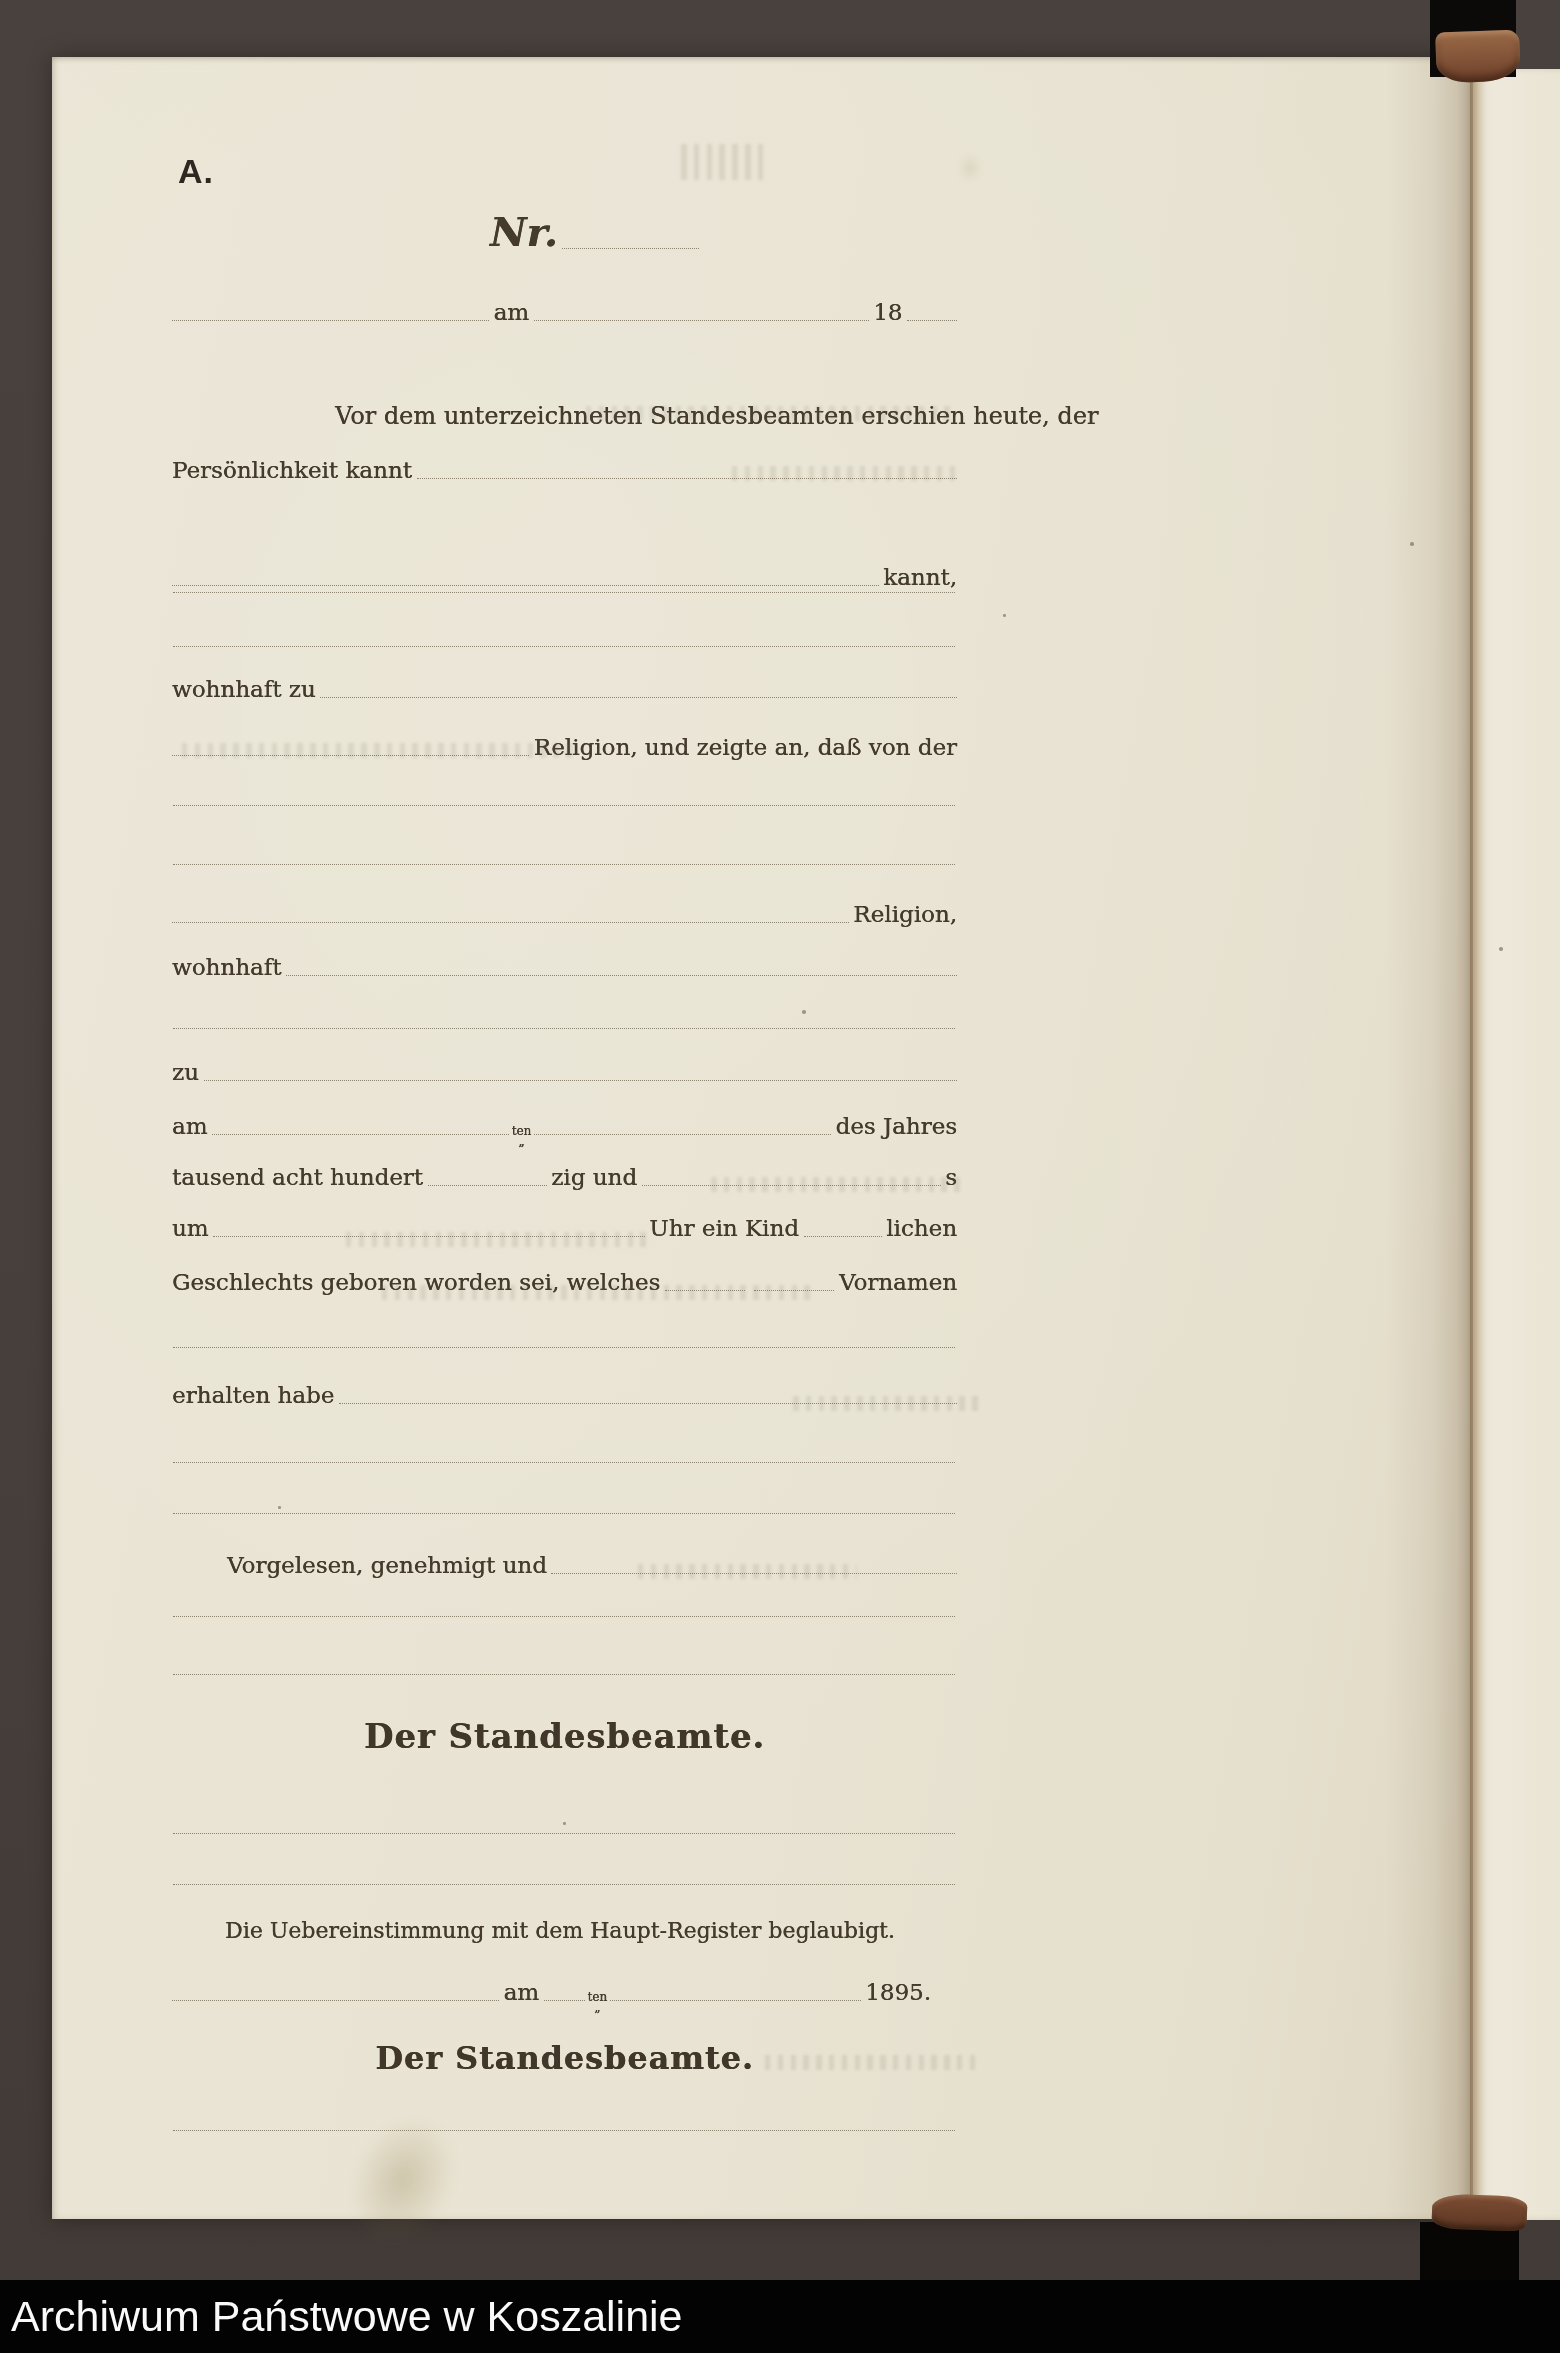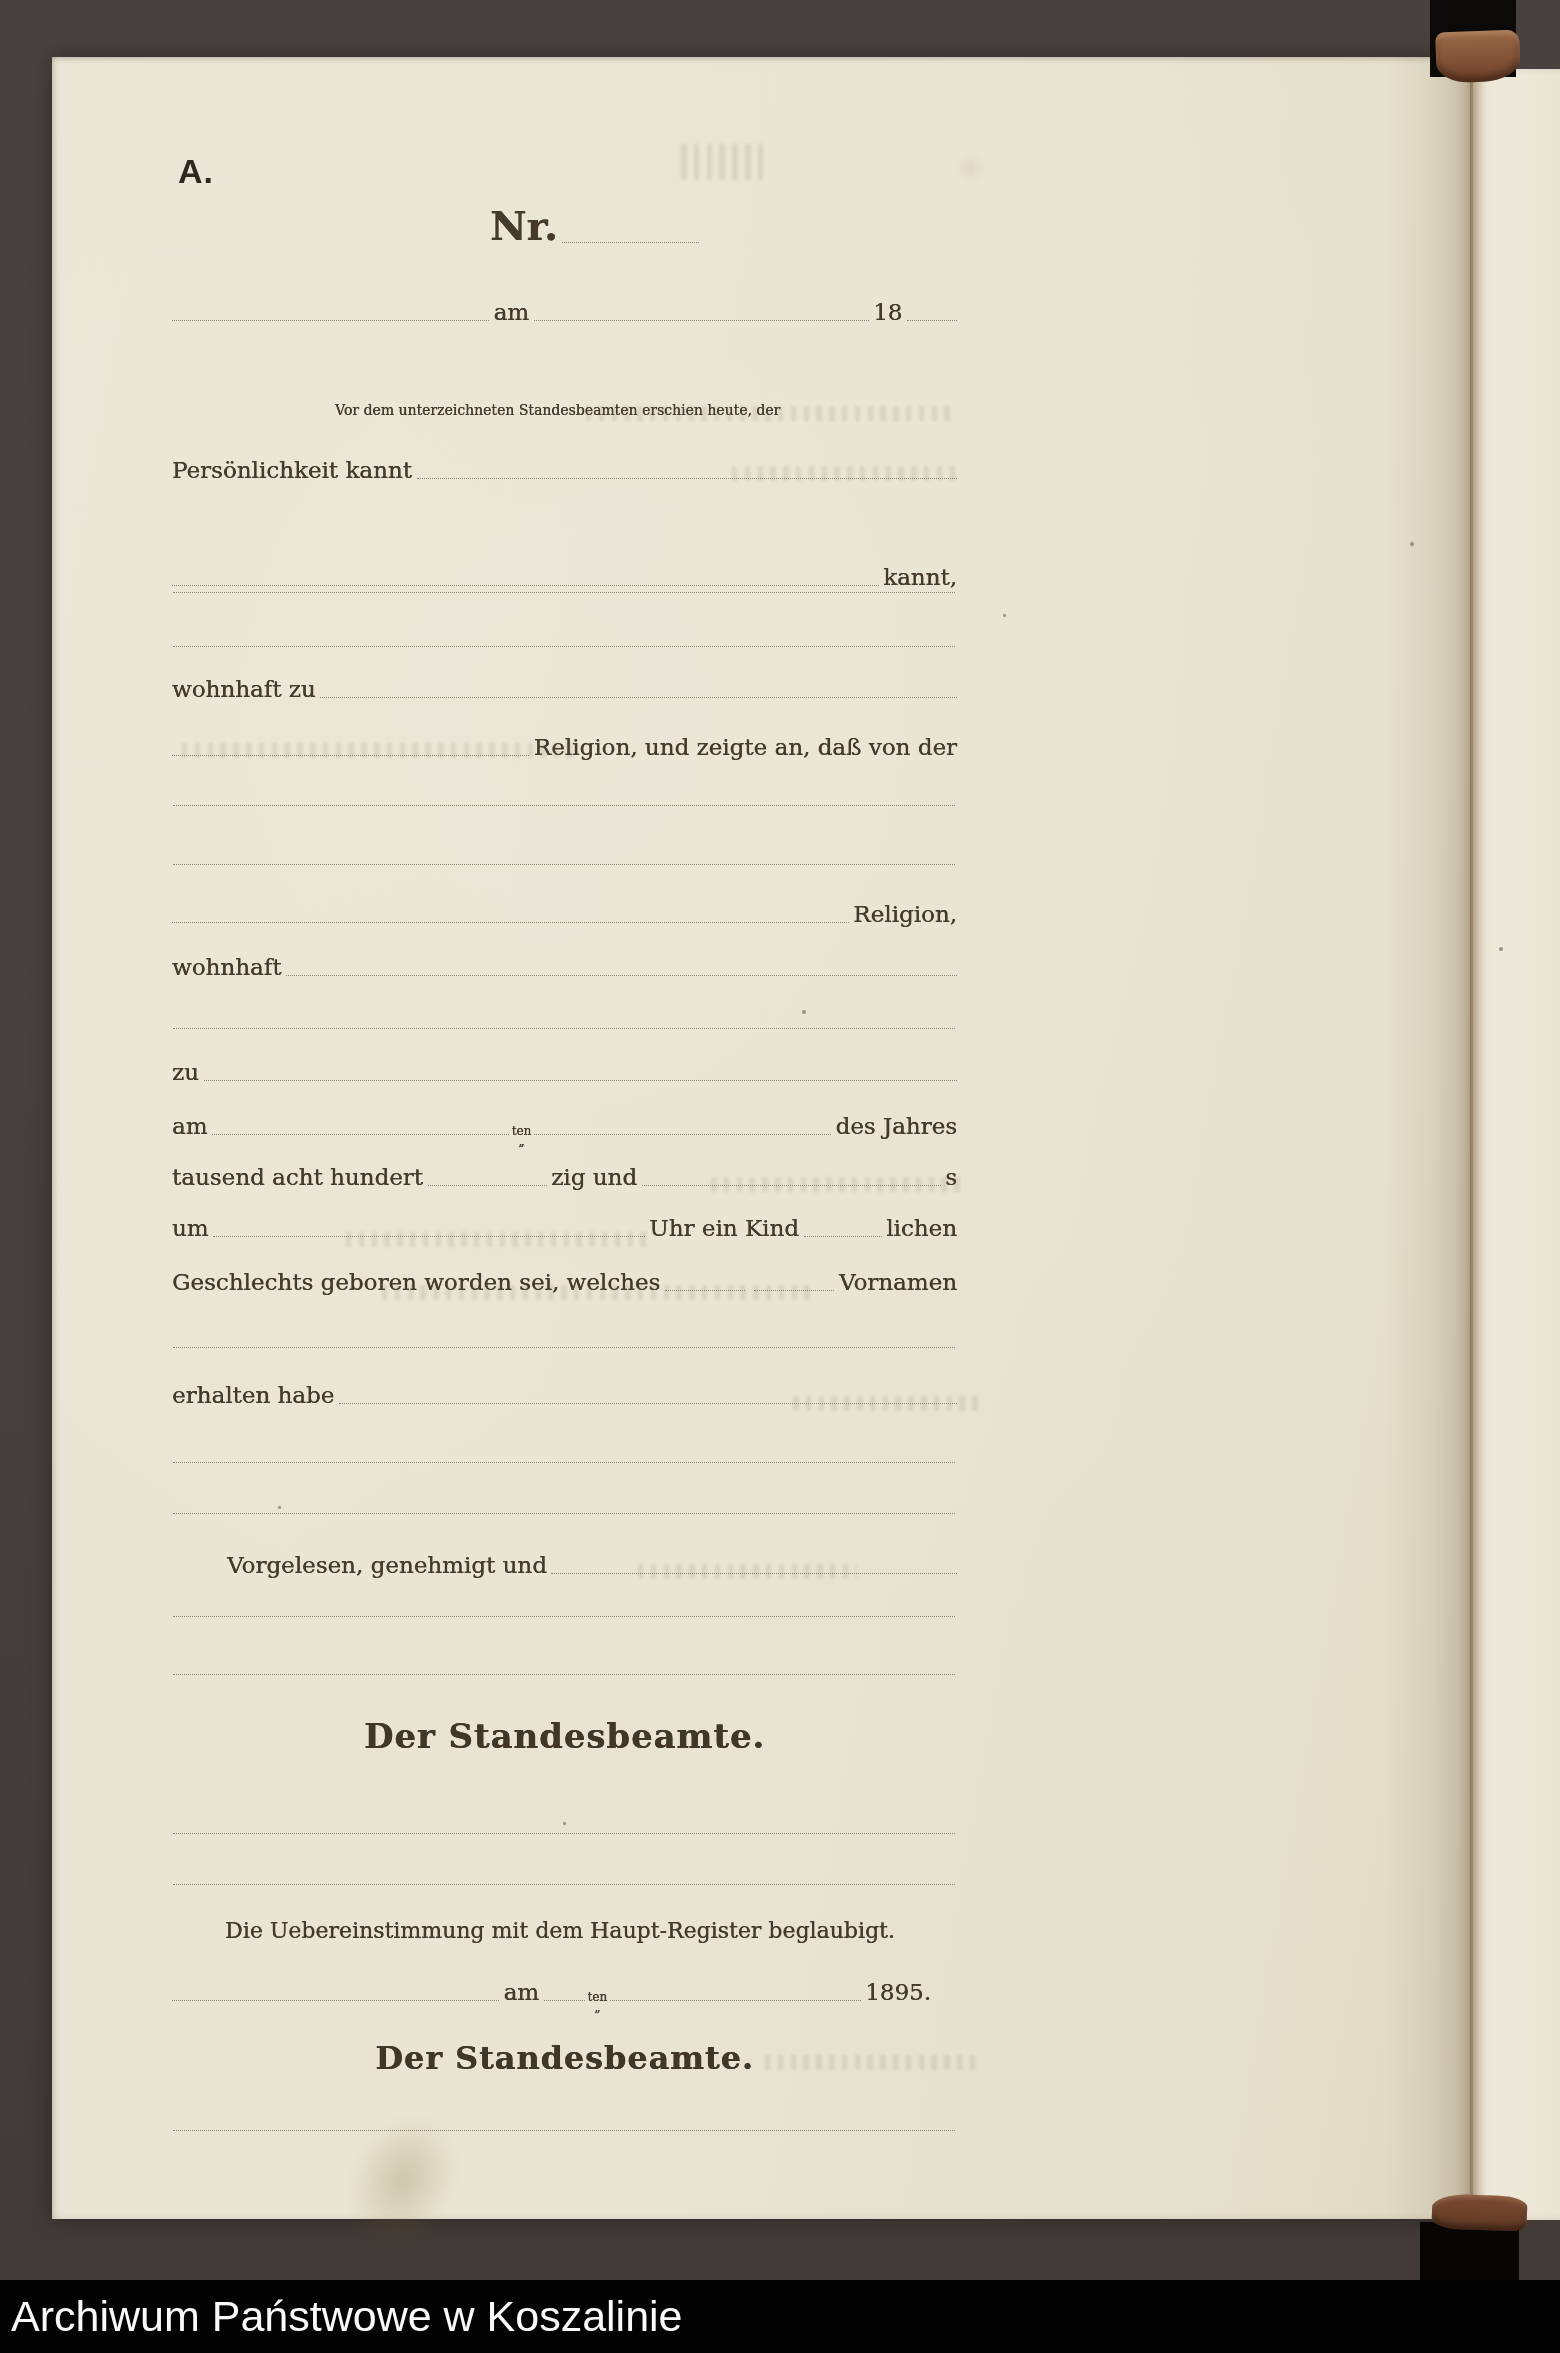--- a/index.html
+++ b/index.html
@@ -62,25 +62,25 @@
     display:flex; align-items:flex-end; white-space:nowrap;
     font-size:23px; line-height:1; color:#453b2d; text-shadow:0.3px 0 0 currentColor;
   }
   .row .t { padding:0 4.6px; }
   .row .t:first-child { padding-left:0; }
   .row .t:last-child { padding-right:0; }
   .dots { border-bottom:1.8px dotted #8b8270; margin-bottom:2.7px; height:0; }
   .grow { flex:1 1 auto; }
   .spacer { width:9px; }
   .rule { position:absolute; left:121px; width:782px; height:0; border-bottom:1.8px dotted #8b8270; }
-  .nr-row { left:438px; top:156px; width:274px; }
+  .nr-row { left:438px; top:162px; width:274px;font-style:italic; }
   .nr-row .nr { font-weight:700; font-size:40px; }
   .block {
     position:absolute; white-space:nowrap; color:#453b2d;
-    font-size:14px; line-height:1.2; text-shadow:0.3px 0 0 currentColor;
+    font-size:24px; line-height:1.2; text-shadow:0.3px 0 0 currentColor;
   }
   .heading {
     position:absolute; left:120px; width:785px; text-align:center;
     font-weight:700; color:#40372a; letter-spacing:0.9px; text-shadow:0.4px 0 0 currentColor;
   }
   .sup-stack {
     display:inline-flex; flex-direction:column; align-items:center;
     font-size:12px; line-height:.85; transform:translateY(8.2px); margin:0 2.7px;
   }
   

